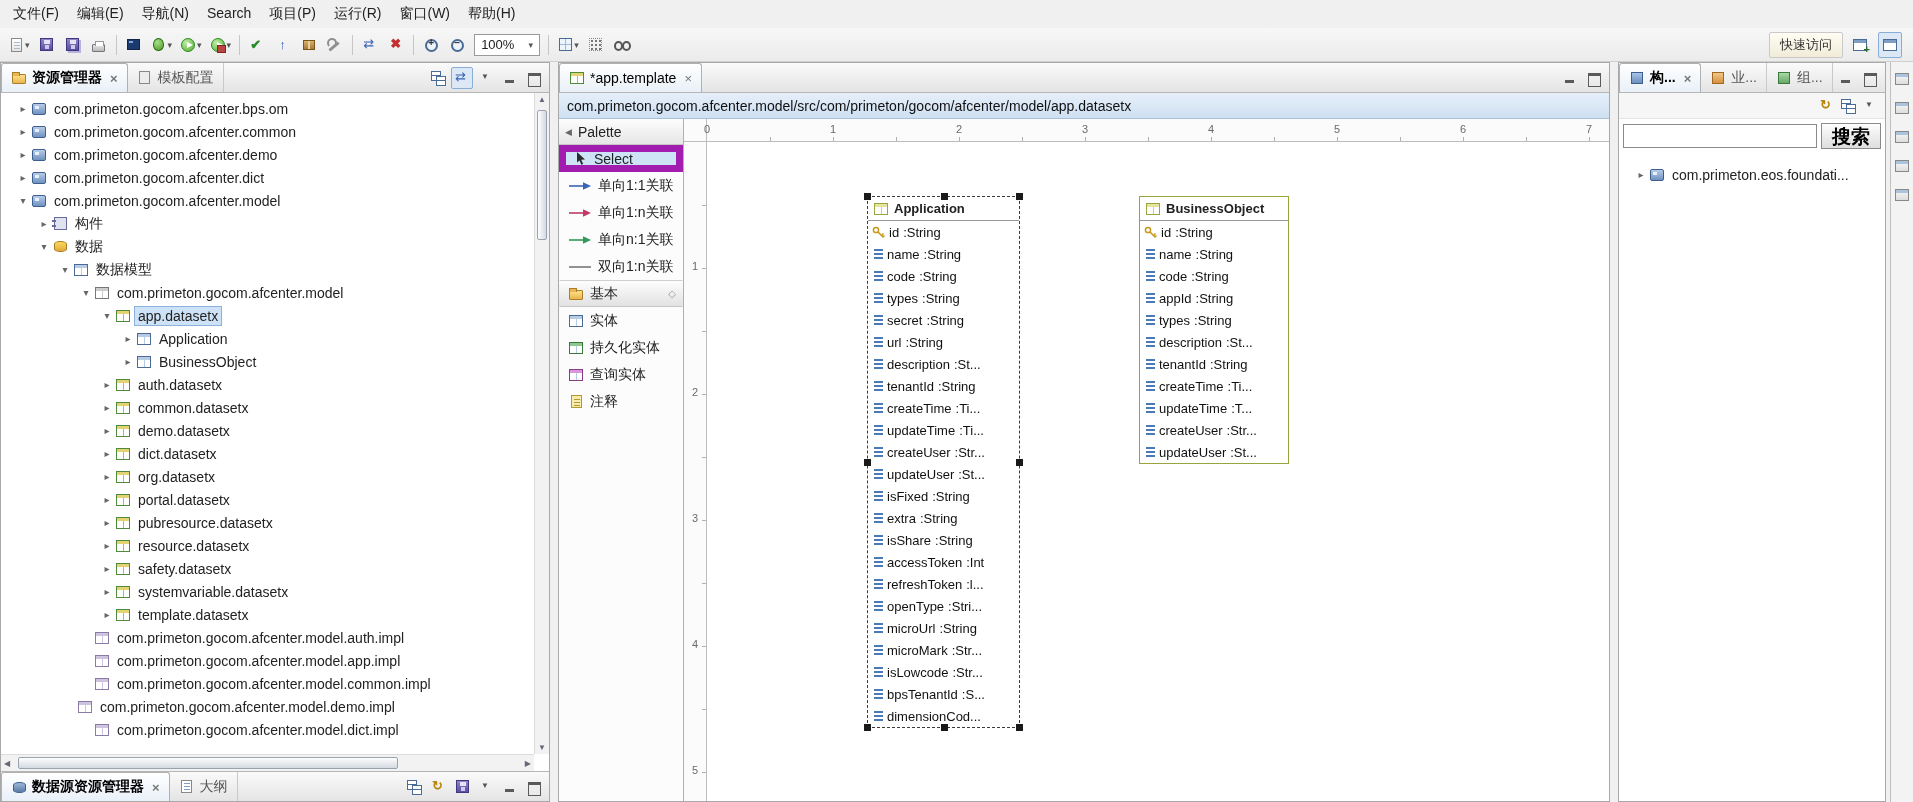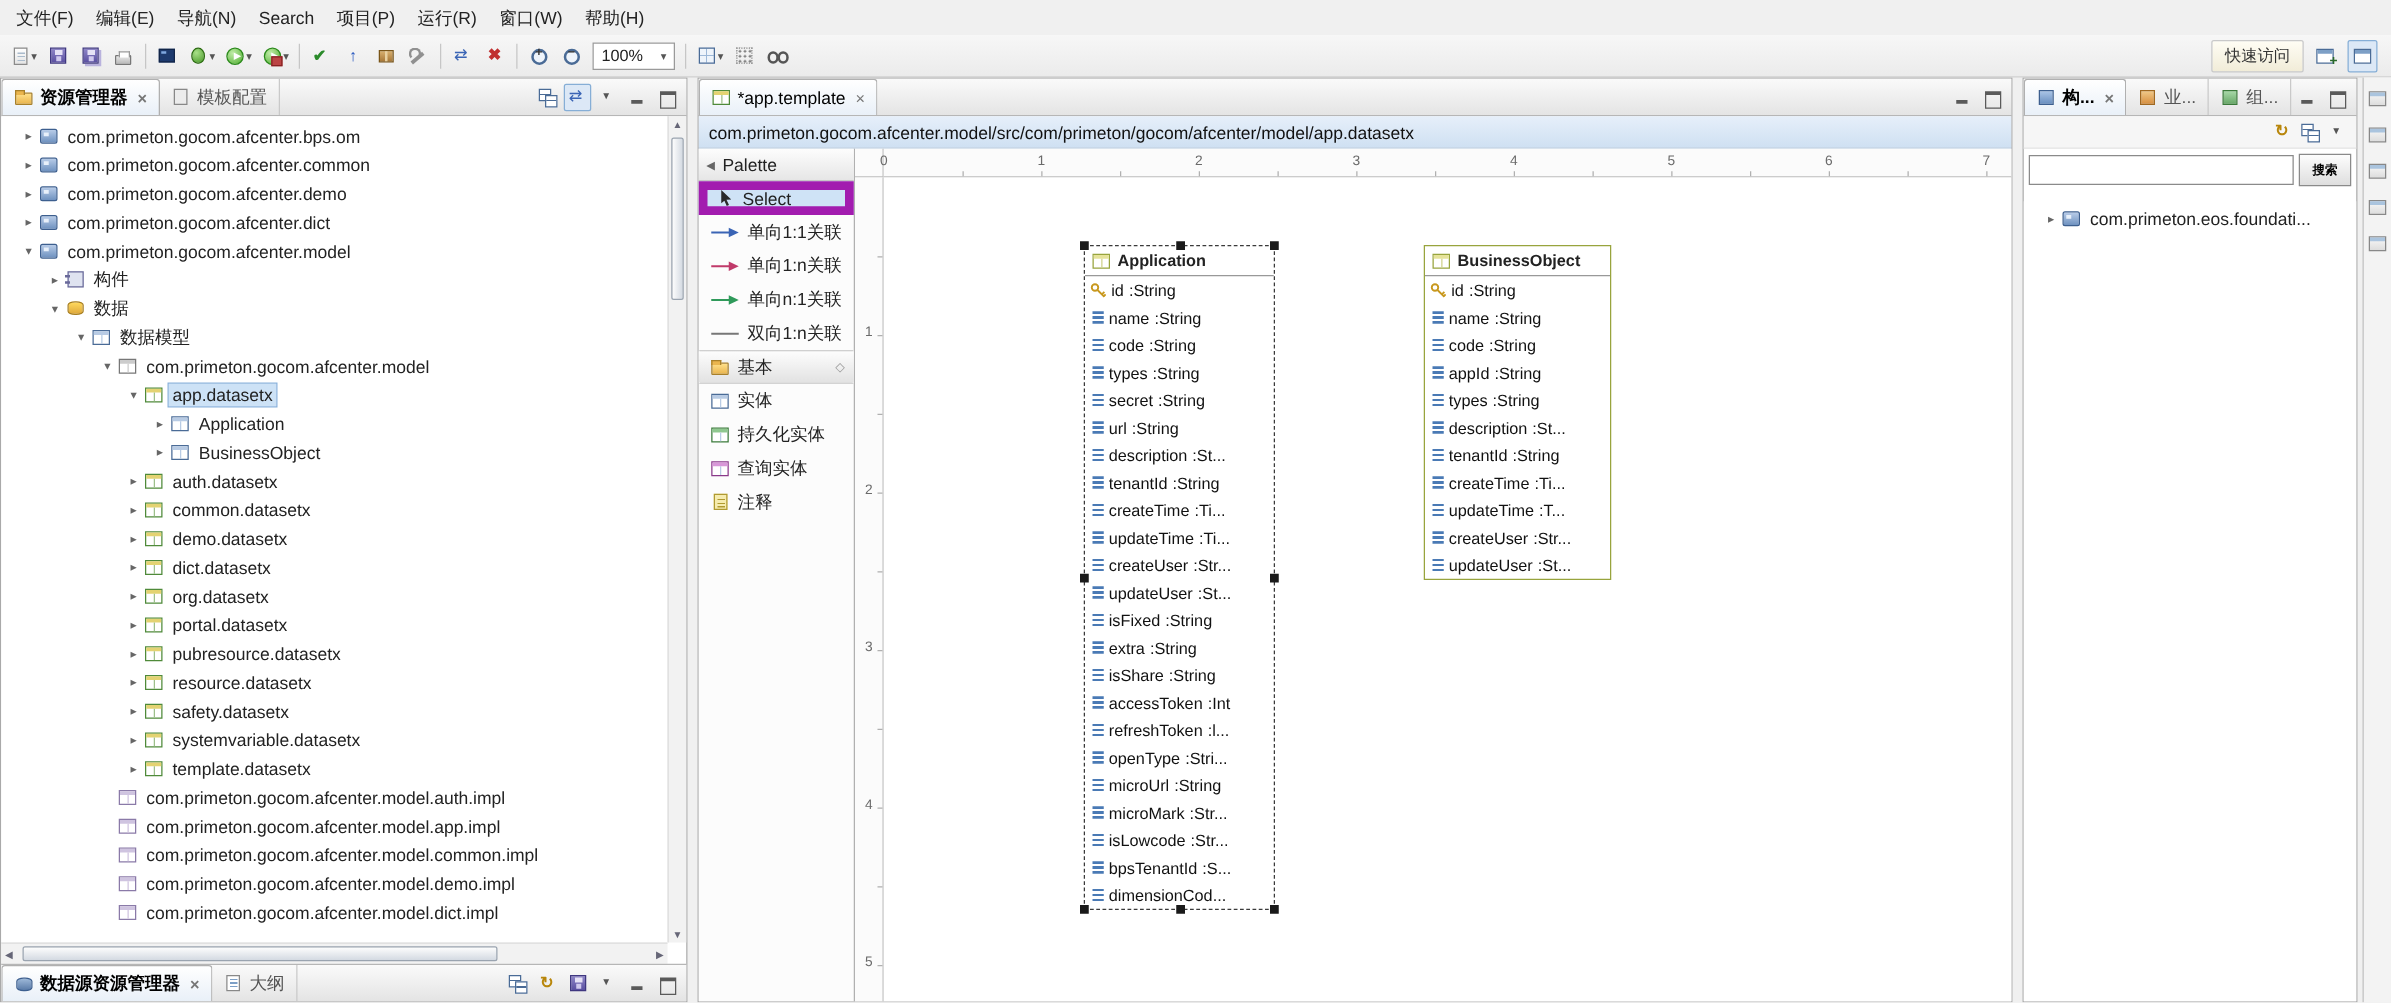--- a/index.html
+++ b/index.html
@@ -1,20 +1,20 @@
 <!DOCTYPE html>
 <html><head>
 <meta charset="utf-8">
 <style>
   *{box-sizing:border-box;margin:0;padding:0}
   body{font-family:"Liberation Sans",sans-serif;background:#e8e8e8}
   .window{position:relative;width:1913px;height:802px;background:#f0f0f0;overflow:hidden;font-size:14px;color:#222}
 
   
-  .menubar{position:absolute;left:0;top:0;right:0;height:28px;display:flex;align-items:center;padding-left:4px;background:#f0f0f0}
+  .menubar{position:absolute;left:0;top:0;right:0;height:28px;display:flex;align-items:flex-start;padding-left:4px;background:#f0f0f0}
   .menu-item{padding:0 9px;line-height:27px;cursor:default}
   .toolbar{position:absolute;left:0;top:28px;right:0;height:34px;display:flex;align-items:center;padding:0 4px;background:linear-gradient(#f7f7f7,#ebebeb);border-bottom:1px solid #cfcfcf}
   .tb-group{display:flex;align-items:center}
   .tbtn{border:1px solid transparent;background:transparent;height:26px;min-width:24px;display:inline-flex;align-items:center;justify-content:center;padding:0 2px;margin:0 1px;border-radius:2px}
   .tbtn.pressed,.vbtn.pressed{background:#dce8f6;border:1px solid #86aed6}
   .dd{font-size:9px;color:#555;margin-left:1px}
   .tb-sep{width:1px;height:20px;background:#c6c6c6;margin:0 4px}
   .zoom-combo{display:inline-flex;align-items:center;justify-content:space-between;border:1px solid #9a9a9a;background:#fff;height:22px;padding:0 6px;margin:0 4px;font-size:13px;min-width:66px}
   .toolbar-right{margin-left:auto;display:flex;align-items:center;gap:4px;padding-right:6px}
   .quick-access{border:1px solid #c9c9c9;background:linear-gradient(#fffdf4,#f1ecd8);padding:3px 10px;font-size:13px;color:#333;border-radius:2px}
@@ -81,21 +81,21 @@
   .ic-attr{width:9px;height:10px;flex:none;margin-left:2px;background:repeating-linear-gradient(180deg,#4a7ab5 0,#4a7ab5 2px,transparent 2px,transparent 4px)}
   .handle{position:absolute;width:7px;height:7px;background:#1a1a1a}
   .h-nw{left:-4px;top:-4px}.h-n{left:calc(50% - 3px);top:-4px}.h-ne{right:-4px;top:-4px}
   .h-w{left:-4px;top:calc(50% - 3px)}.h-e{right:-4px;top:calc(50% - 3px)}
   .h-sw{left:-4px;bottom:-4px}.h-s{left:calc(50% - 3px);bottom:-4px}.h-se{right:-4px;bottom:-4px}
 
   
   .rp-toolbar{position:absolute;top:30px;left:0;right:0;height:26px;display:flex;justify-content:flex-end;align-items:center;padding-right:4px;background:#f6f6f6;border-bottom:1px solid #e4e4e4}
   .rp-search{position:absolute;top:60px;left:4px;right:4px;display:flex;gap:4px;align-items:center}
   .search-input{flex:1;height:24px;border:1px solid #8a8a8a;font-size:13px;padding:0 4px;font-family:"Liberation Sans",sans-serif}
-  .search-btn{height:26px;border:1px solid #8a8a8a;background:linear-gradient(#fdfdfd,#dedede);padding:0 10px;font-size:10px;font-weight:bold;font-family:"Liberation Sans",sans-serif}
+  .search-btn{height:26px;border:1px solid #8a8a8a;background:linear-gradient(#fdfdfd,#dedede);padding:0 10px;font-size:19px;font-weight:bold;font-family:"Liberation Sans",sans-serif}
   #rp-tree{position:absolute;top:98px;left:0;right:0;bottom:0;padding-top:2px}
   .strip{position:absolute;left:1890px;top:62px;width:23px;height:740px;display:flex;flex-direction:column;align-items:center;padding-top:6px;gap:7px;background:#f3f3f3;border-left:1px solid #c0c0c0}
 
   
   .ic{width:16px;height:16px;display:inline-block;position:relative;flex:none;vertical-align:middle}
   .ic::before,.ic::after{content:"";position:absolute}
 
   .ic-datamodel,.ic-table,.ic-dataset,.ic-entity,.ic-impl,.ic-entity-hdr,.ic-entity-blue,.ic-entity-green,.ic-entity-purple{width:14px;height:12px;margin:2px 1px;background:#fff;border:1px solid #4a6b96}
   .ic-datamodel::before,.ic-table::before,.ic-dataset::before,.ic-entity::before,.ic-impl::before,.ic-entity-hdr::before,.ic-entity-blue::before,.ic-entity-green::before,.ic-entity-purple::before{left:0;right:0;top:0;height:3px;background:#b8cbe4}
   .ic-datamodel::after,.ic-table::after,.ic-dataset::after,.ic-entity::after,.ic-impl::after,.ic-entity-hdr::after,.ic-entity-blue::after,.ic-entity-green::after,.ic-entity-purple::after{left:6px;top:3px;bottom:0;width:1px;background:#b8cbe4}
@@ -421,21 +421,21 @@
         <div class="tree-row" style="padding-left:77px">
           <span class="tw-arrow"></span>
           <span class="ic ic-impl"></span>
           <span class="tree-label">com.primeton.gocom.afcenter.model.app.impl</span>
         </div>
         <div class="tree-row" style="padding-left:77px">
           <span class="tw-arrow"></span>
           <span class="ic ic-impl"></span>
           <span class="tree-label">com.primeton.gocom.afcenter.model.common.impl</span>
         </div>
-        <div class="tree-row" style="padding-left:77px">
+        <div class="tree-row" style="padding-left:60px">
           <span class="tw-arrow"></span>
           <span class="ic ic-impl"></span>
           <span class="tree-label">com.primeton.gocom.afcenter.model.demo.impl</span>
         </div>
         <div class="tree-row" style="padding-left:77px">
           <span class="tw-arrow"></span>
           <span class="ic ic-impl"></span>
           <span class="tree-label">com.primeton.gocom.afcenter.model.dict.impl</span>
         </div>
       </div>

